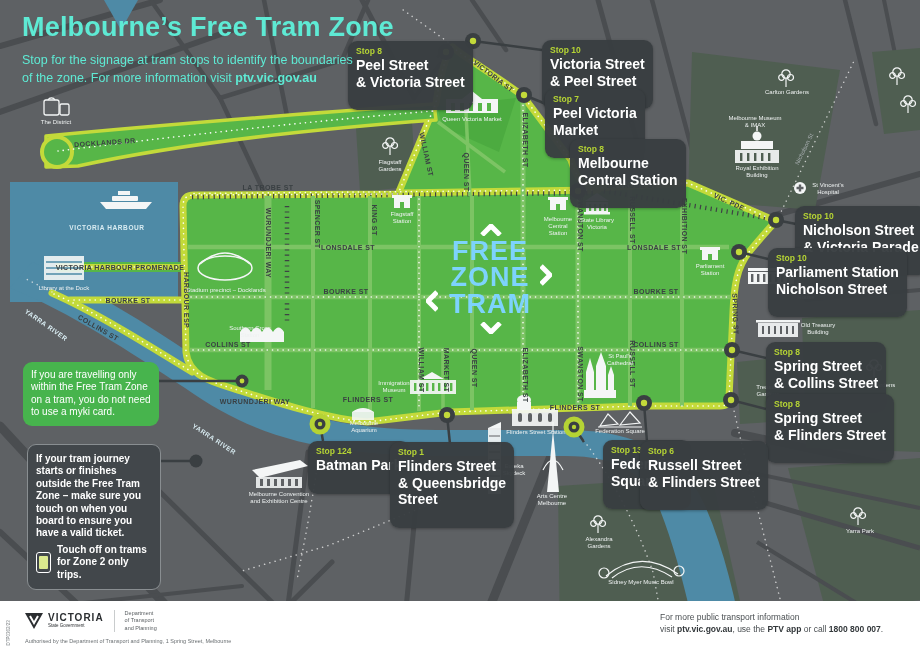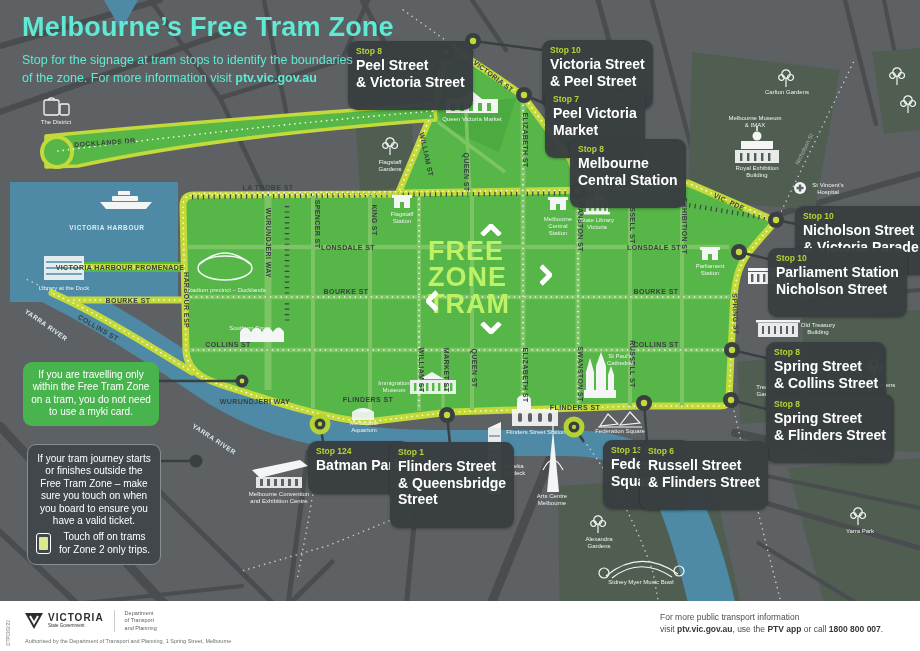--- a/index.html
+++ b/index.html
@@ -11,27 +11,27 @@
   .pl{fill:#eef1f1;font-size:6px;}
   .gl{fill:#aab0b3;font-size:6px;}
   .header{position:absolute;left:22px;top:12px;color:#5eead4;z-index:7;}
   .header h1{font-size:27px;margin:0 0 9px 0;font-weight:bold;letter-spacing:.2px;}
   .header p{font-size:12.5px;line-height:1.4;margin:0;font-weight:500;}
   .callout{position:absolute;background:rgba(57,62,65,.97);border-radius:9px;
            padding:5px 8px 20px 8px;color:#fff;z-index:5;box-shadow:0 1px 3px rgba(0,0,0,.3);}
   .callout .stop{color:#b5d334;font-size:8.5px;font-weight:bold;margin-bottom:1px;white-space:nowrap;}
   .callout .nm{font-size:14px;font-weight:bold;line-height:1.18;white-space:nowrap;}
   .infobox{position:absolute;z-index:5;border-radius:9px;color:#fff;font-size:10px;
-           line-height:1.24;font-weight:500;text-align:center;}
+           line-height:1.24;font-weight:500;}
   .infobox.green{left:23px;top:362px;width:120px;background:#47b44d;padding:7px 8px;}
-  .infobox.dark{left:27px;top:444px;width:116px;background:#42474b;border:1.5px solid #898e91;padding:8px;}
+  .infobox.dark{left:27px;top:444px;width:116px;background:#42474b;border:1.5px solid #898e91;padding:8px;font-weight:bold;}
   .mykirow{display:flex;gap:6px;margin-top:4px;align-items:center;}
   .myki{width:13px;height:19px;border:1.6px solid #fff;border-radius:3px;position:relative;flex:0 0 auto;}
   .myki::after{content:"";position:absolute;left:2px;right:2px;top:3px;bottom:3px;background:#dbe98e;border-radius:1px;}
-  .zonelogo{position:absolute;left:428px;top:238px;width:124px;z-index:4;color:#bef264;
+  .zonelogo{position:absolute;left:428px;top:238px;width:124px;z-index:4;color:#7dd3fc;text-align:center;
             font-weight:bold;font-size:27px;line-height:.98;letter-spacing:1px;}
   .zonelogo .chev{position:absolute;}
   .footer{position:absolute;left:0;top:601px;width:920px;height:50px;background:#fff;z-index:8;color:#3a3f42;}
   .fcode{position:absolute;left:-12px;top:22px;font-size:4.5px;color:#7a7f82;transform:rotate(-90deg);width:40px;}
   .flogo{position:absolute;left:24px;top:9px;display:flex;align-items:center;gap:4px;}
   .fbrand{line-height:1;}
   .fbrand .b1{font-size:10px;font-weight:bold;letter-spacing:1px;color:#2b2e31;}
   .fbrand .b2{font-size:4.5px;color:#2b2e31;margin-top:1px;}
   .fdiv{width:1px;height:22px;background:#c9cccd;margin:0 6px;}
   .fdept{font-size:5.5px;line-height:1.3;color:#5a5f62;}

